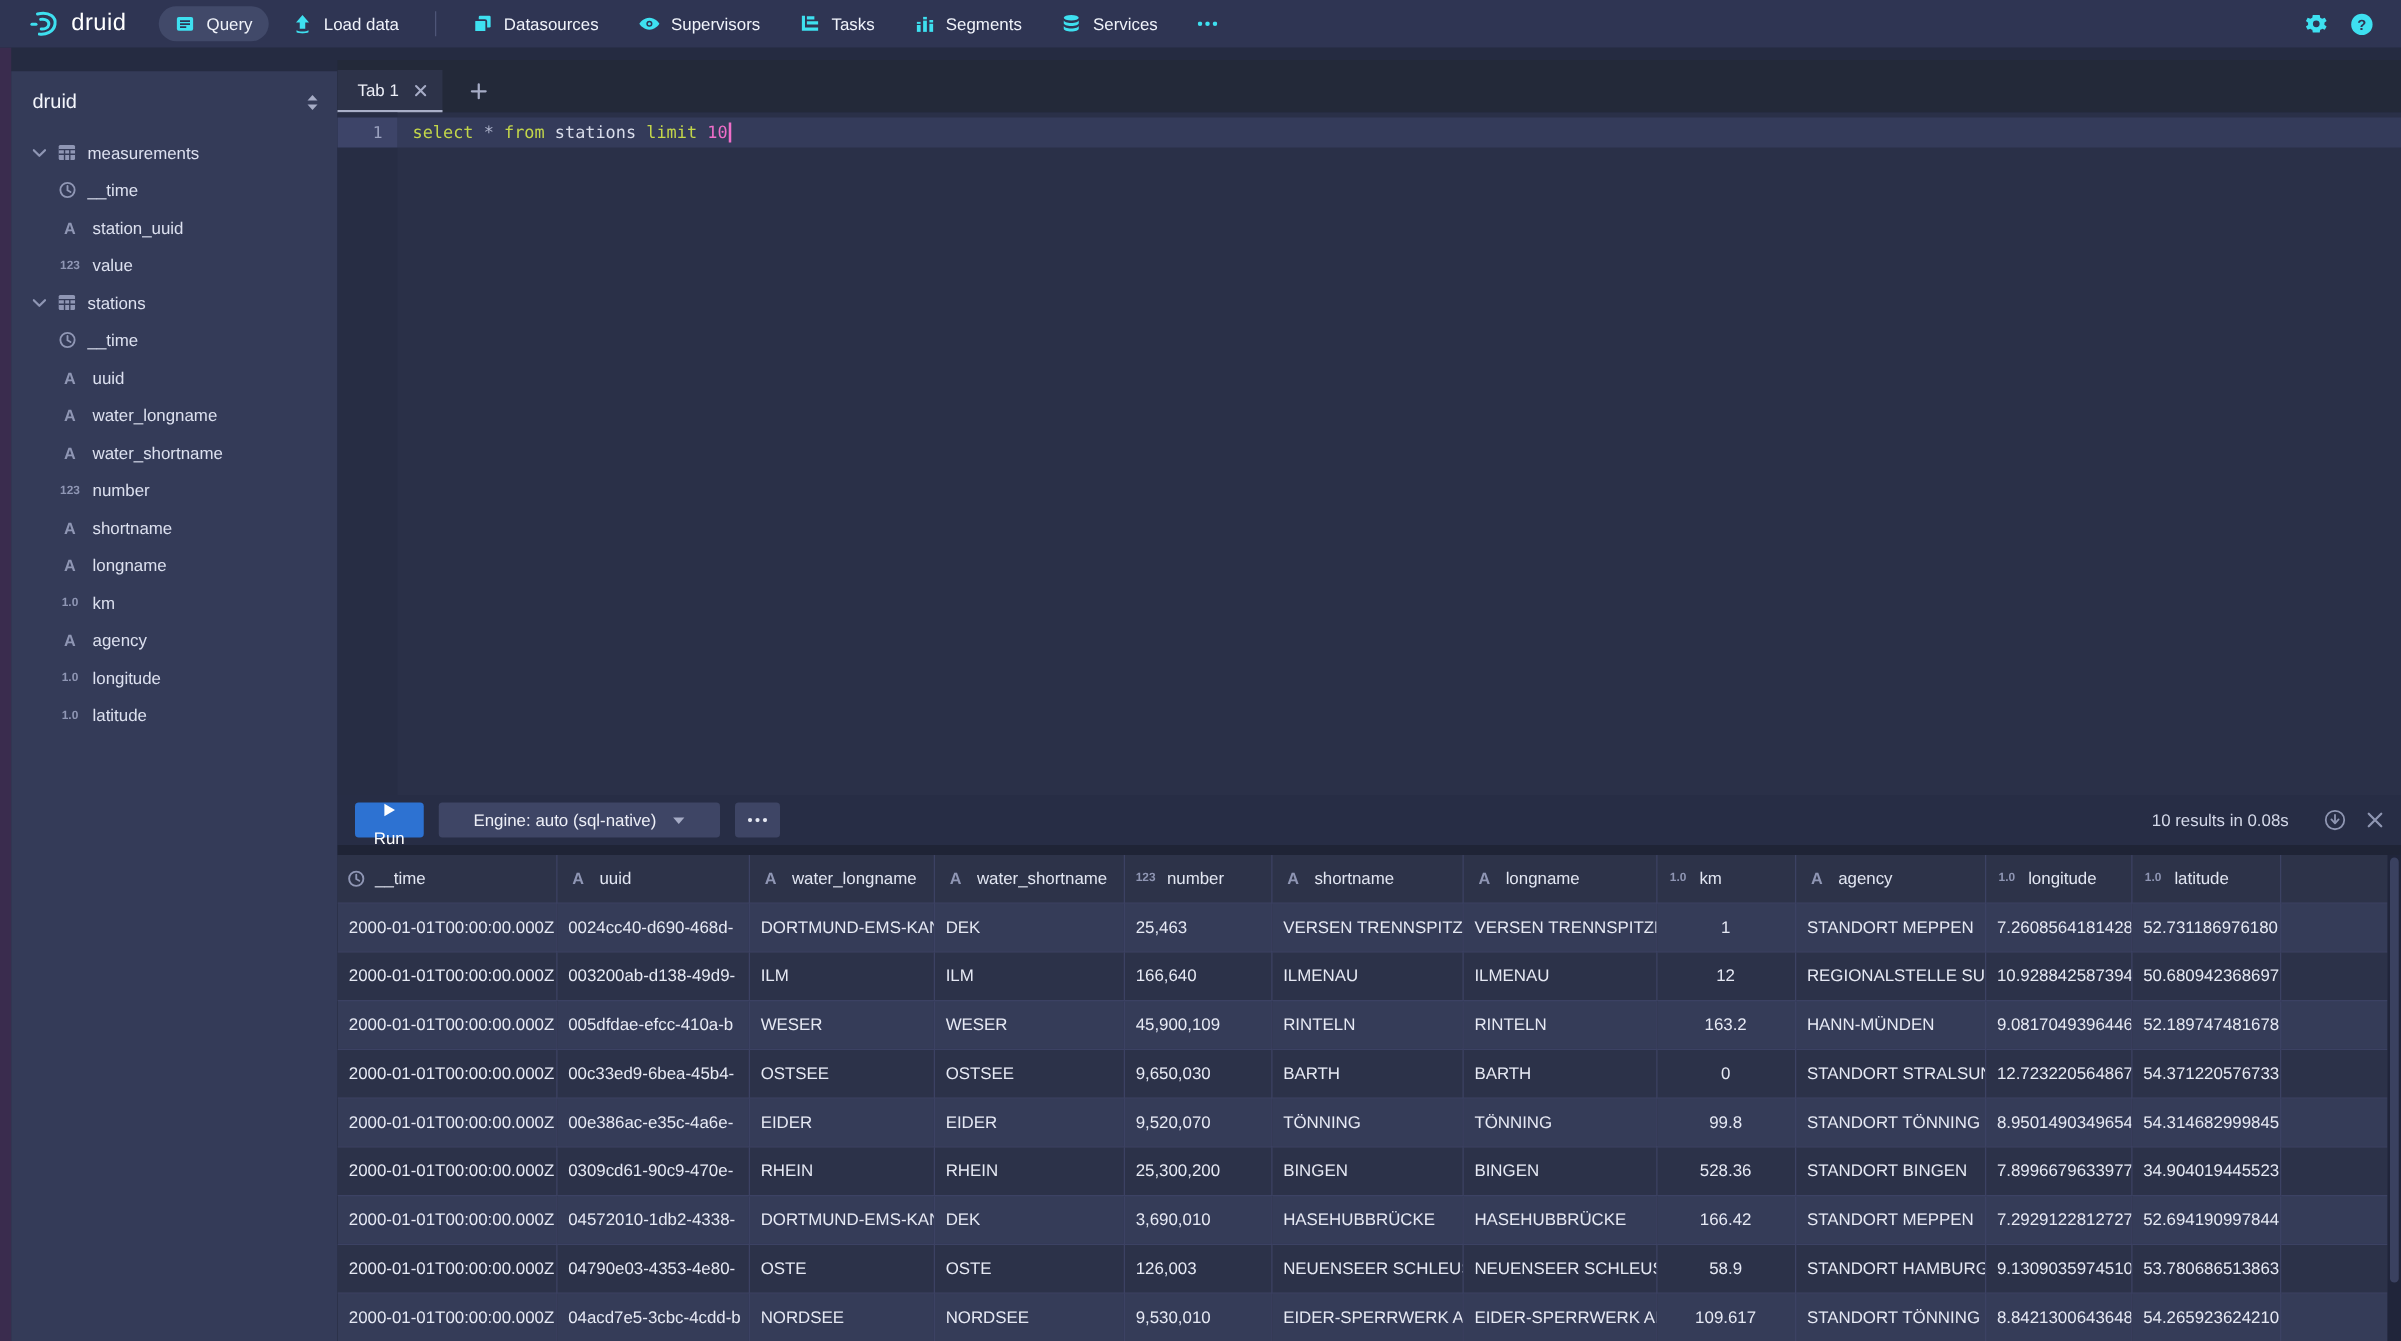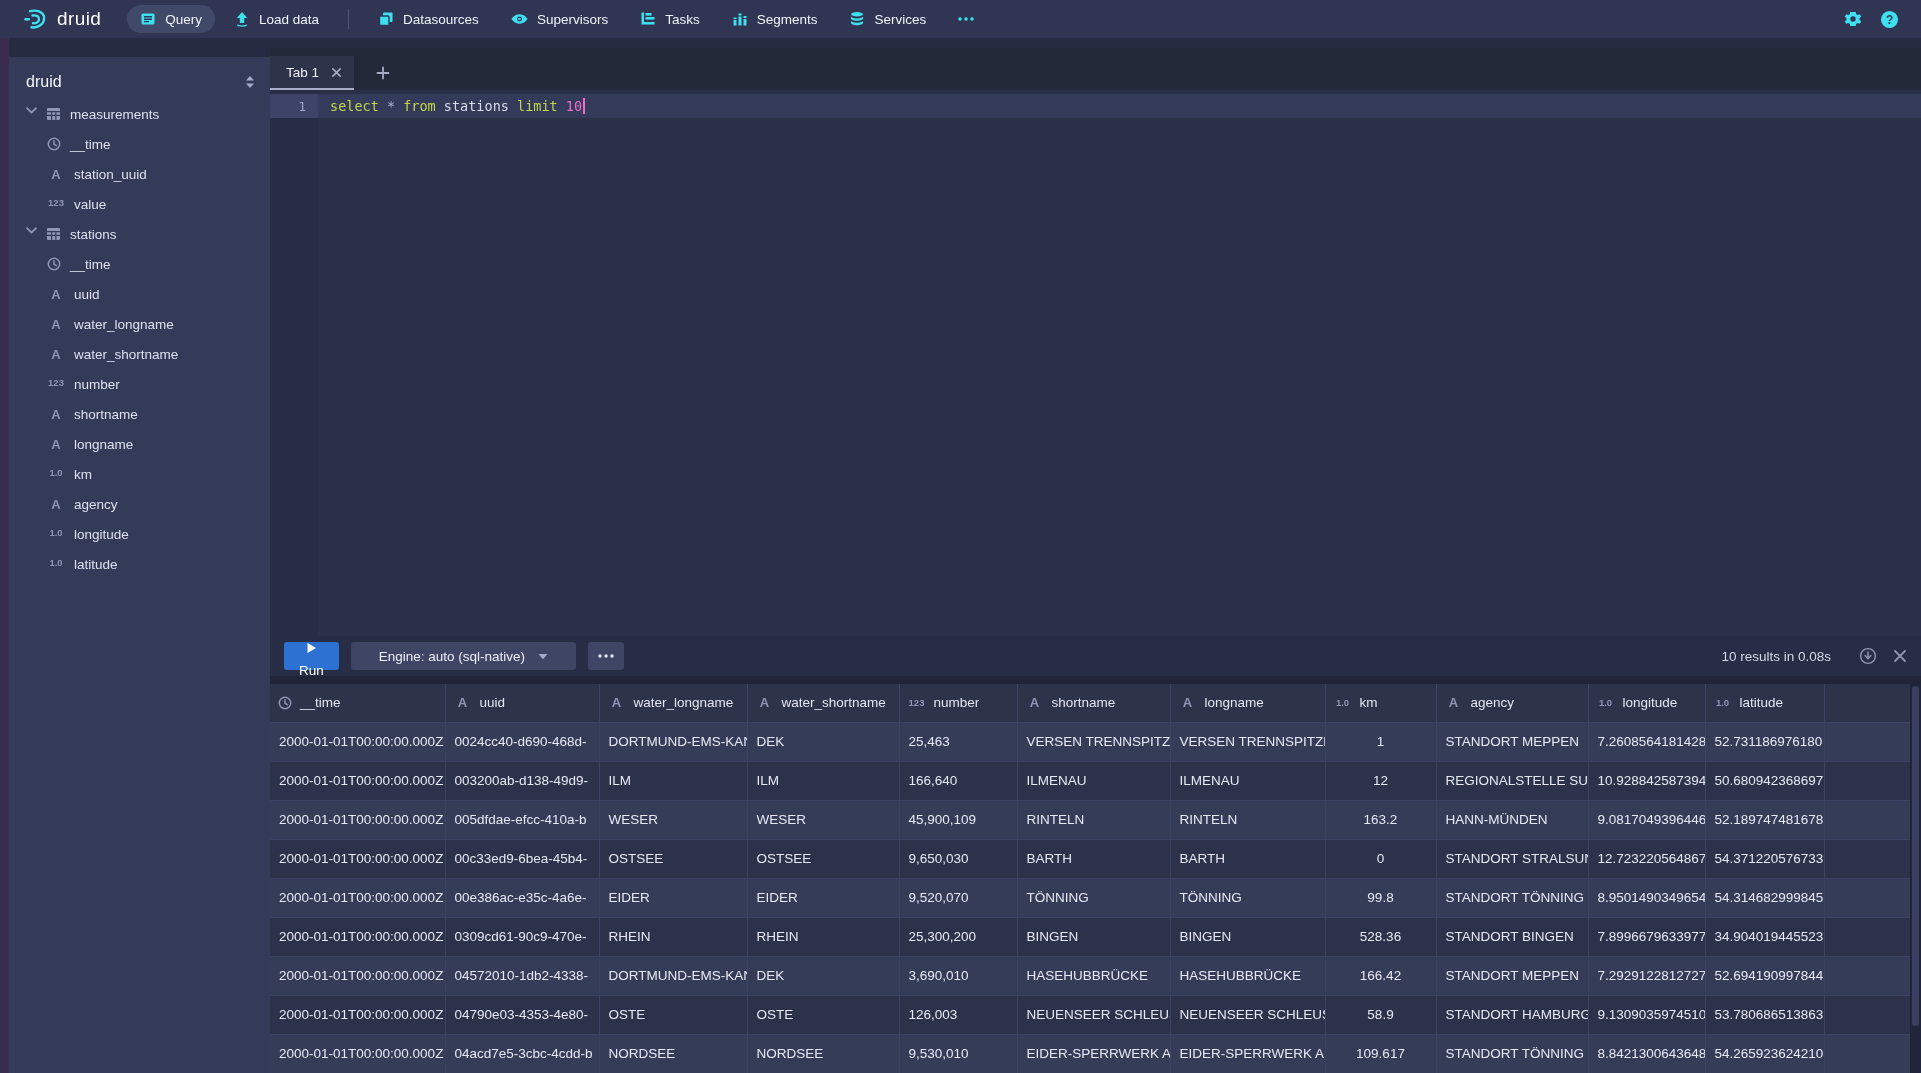--- a/index.html
+++ b/index.html
@@ -21,21 +21,21 @@
   .nav-divider{width:1px;height:20px;background:#4E5577;margin:0 10px;}
   .nav-right{margin-left:auto;display:flex;align-items:center;gap:18px;padding-right:8px;color:#3EE0F0;}
 
   
   .left-strip{position:absolute;left:0;top:38px;width:9px;height:1035px;background:#3A2C4E;}
   .sidebar{position:absolute;left:9px;top:57px;width:261px;height:1016px;background:#343B58;}
   .sidebar-header{display:flex;align-items:center;justify-content:space-between;
     padding:16px 14px 0 17px;font-size:16px;color:#F4F6FC;cursor:pointer;}
   .sidebar-header .icon{color:#A6ACC6;}
   .tree{margin-top:16px;font-size:13.5px;color:#DCE0EF;}
-  .tree-row{display:flex;align-items:flex-start;height:30px;padding-left:17px;gap:9px;cursor:pointer;white-space:nowrap;}
+  .tree-row{display:flex;align-items:center;height:30px;padding-left:17px;gap:9px;cursor:pointer;white-space:nowrap;}
   .tree-row .chev{color:#9BA2BF;}
   .tree-row .icon{color:#8F96B4;}
   .tree-row.child{padding-left:38px;}
   .tglyph{color:#8F96B4;font-size:9.5px;font-weight:bold;width:18px;text-align:center;
     display:inline-block;letter-spacing:0;}
   .tglyph.tA{font-size:13px;}
 
   
   .tabbar{position:absolute;left:270px;top:48px;width:1651px;height:42px;background:#232939;
     display:flex;align-items:flex-end;}

